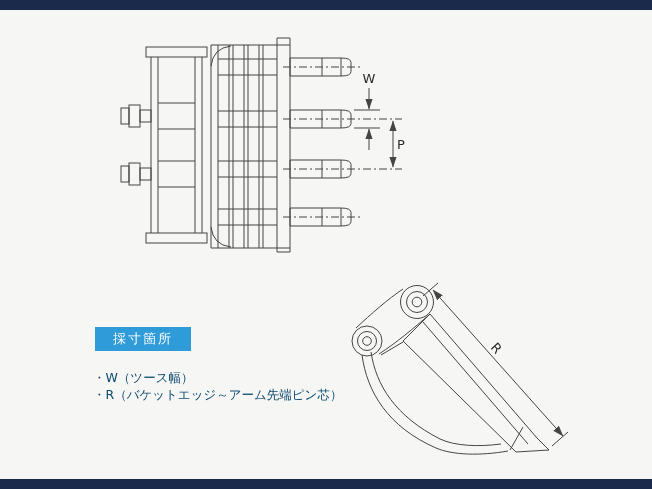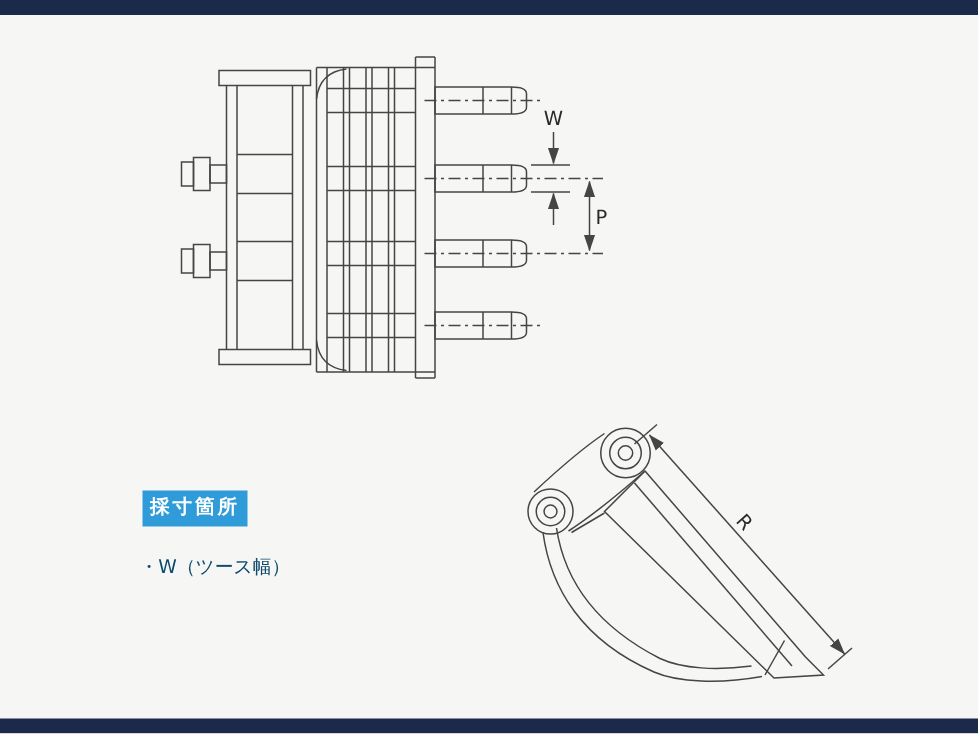--- a/index.html
+++ b/index.html
@@ -10,21 +10,21 @@
   }
   .bar { position:absolute; left:0; width:100%; height:10px; background:#1b2a4a; }
   .bar.top { top:0; }
   .bar.bottom { bottom:0; }
   svg.drawing { position:absolute; left:0; top:0; }
   svg.drawing text { stroke:none; fill:#2a2a2a; font-size:13px; }
   .cl { stroke-dasharray:8 3 2 3; }
   .legend { position:absolute; left:95px; top:327px; }
   .legend-header {
     display:inline-block; background:#2f9cd9; color:#ffffff;
-    font-size:13px; line-height:1; padding:5px 5px 6px; letter-spacing:2px;font-weight:bold;
+    font-size:13px; line-height:1; padding:5px 18px 6px; letter-spacing:2px;
   }
   .legend-items {
     list-style:none; margin:18px 0 0 -2px; padding:0;
     font-size:12.5px; color:#0c4a6e; line-height:17px;
   }
 </style>
 </head>
 <body>
 
 <div class="stage">
@@ -172,17 +172,18 @@
         <line x1="498" y1="363" x2="563" y2="436" marker-end="url(#arw)"></line>
         <text x="493" y="351" text-anchor="middle" font-size="14" transform="rotate(48 493 351)">R</text>
       </g>
     </g>
   </svg>
 
   <div class="legend">
     <div class="legend-header">採寸箇所</div>
     <ul class="legend-items">
       <li>・W（ツース幅）</li>
+      <li>・R（バケットエッジ～アーム先端ピン芯）</li>
     </ul>
   </div>
 
   <div class="bar bottom"></div>
 </div>
 
 </body></html>

